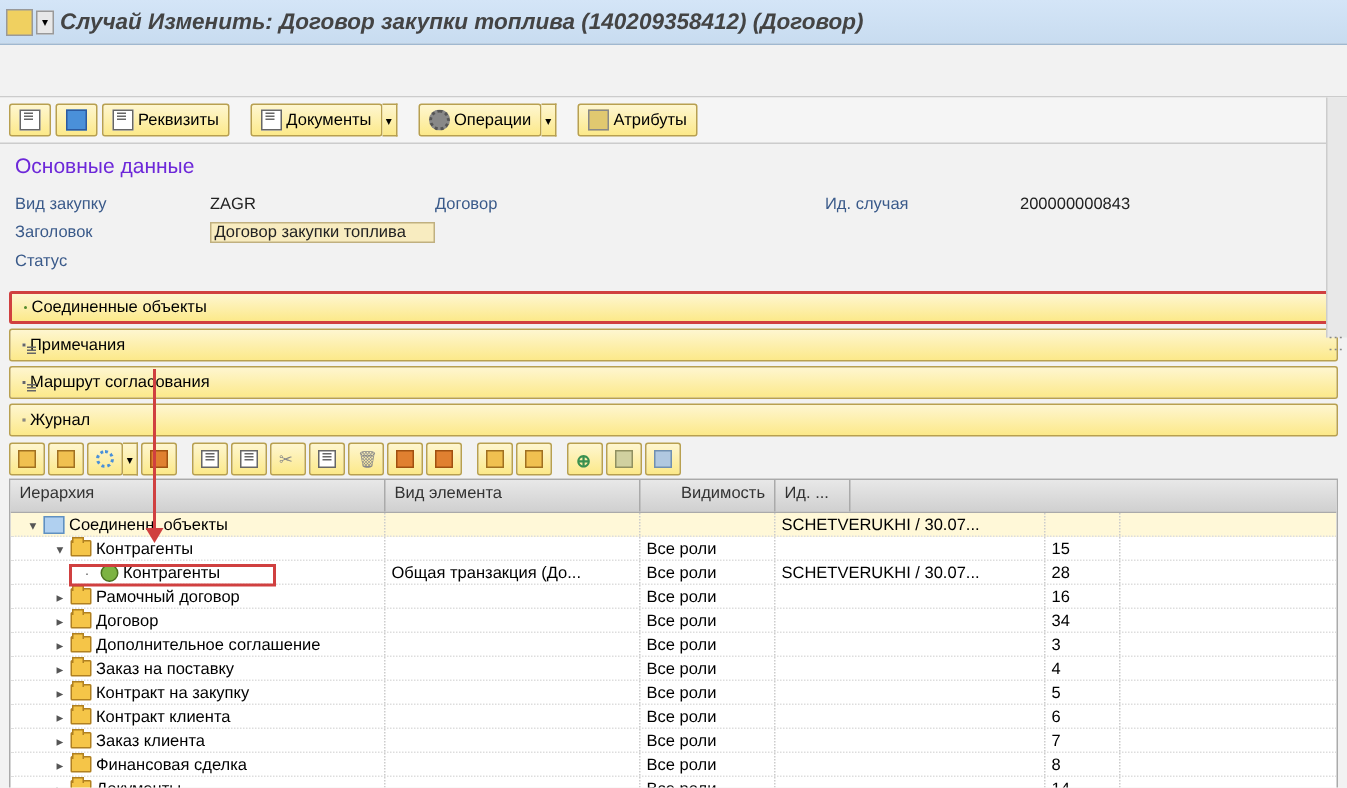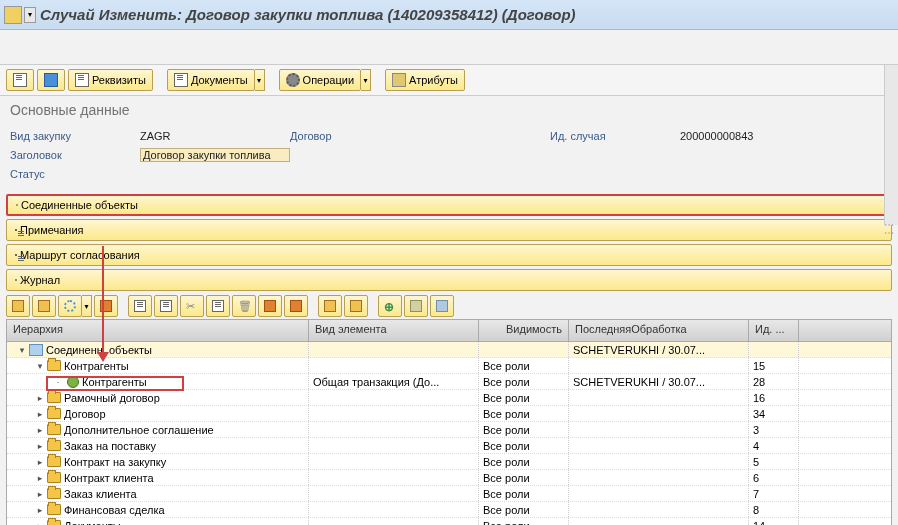--- a/index.html
+++ b/index.html
@@ -12,21 +12,21 @@
 .toolbar-row { padding: 4px 6px; display: flex; align-items: center; gap: 3px; background: #f5f5f5; border-bottom: 1px solid #ccc; }
 .tbtn { height: 22px; display: inline-flex; align-items: center; padding: 0 6px; background: linear-gradient(#fef6d0, #fce98a); border: 1px solid #b8a050; border-radius: 2px; cursor: pointer; gap: 3px; }
 .tbtn .ico { width: 14px; height: 14px; display: inline-block; }
 .ico-save { background: #4a90d9; border: 1px solid #2c5aa0; }
 .ico-doc { background: #fff; border: 1px solid #666; position: relative; }
 .ico-doc::after { content: ''; position: absolute; top:1px; left:2px; width:6px; height:1px; background:#666; box-shadow: 0 2px 0 #666, 0 4px 0 #666; }
 .ico-gear { border-radius: 50%; background: #888; border: 2px dotted #555; }
 .ico-attr { background: #e0c870; border: 1px solid #888; }
 .ico-green { background: #7cb342; border: 1px solid #558b2f; border-radius: 2px; }
 .sep-dd { width: 10px; height: 22px; background: linear-gradient(#fef6d0, #fce98a); border: 1px solid #b8a050; border-left: none; display: inline-flex; align-items: center; justify-content: center; font-size: 8px; cursor: pointer; margin-left: -3px; }
-.section-title { font-size: 14px; color: #737373; padding: 6px 10px; }
+.section-title { font-size: 14px; color: #6d28d9; padding: 6px 10px; }
 .form-area { padding: 2px 10px 6px 10px; position: relative; }
 .form-row { display: flex; align-items: center; height: 18px; margin: 1px 0; }
 .fl { width: 130px; color: #3a5a8a; }
 .fv { width: 150px; color: #222; }
 .fv.hl { background: #f8ecc0; border: 1px solid #c0b080; padding: 0 2px; }
 .fl2 { width: 130px; color: #3a5a8a; }
 .fv2 { width: 130px; color: #222; }
 .dd-small { width: 14px; height: 14px; border: 1px solid #999; background: #eee; display: inline-flex; align-items: center; justify-content: center; font-size: 8px; margin-left: 4px; cursor: pointer; }
 .tab-area { padding: 4px 6px 2px 6px; display: flex; gap: 3px; flex-direction: column; }
 .tab { height: 22px; display: inline-flex; align-items: center; padding: 0 8px; background: linear-gradient(#fef6d0, #fce98a); border: 1px solid #b8a050; border-radius: 2px; cursor: pointer; gap: 3px; }
@@ -35,21 +35,21 @@
 .sbtn { width: 24px; height: 22px; background: linear-gradient(#fef6d0, #fce98a); border: 1px solid #b8a050; border-radius: 2px; cursor: pointer; display: inline-flex; align-items: center; justify-content: center; }
 .sbtn .mico { width: 12px; height: 12px; }
 .vsep { width: 6px; }
 .tree-container { margin: 0 6px; border: 1px solid #aaa; background: #fff; height: 240px; overflow: hidden; position: relative; }
 .tree-header { display: flex; background: linear-gradient(#e8e8e8, #d0d0d0); border-bottom: 1px solid #aaa; height: 22px; }
 .th-cell { border-right: 1px solid #aaa; padding: 3px 6px; color: #333; font-size: 11px; }
 .tree-body { overflow-y: auto; height: 218px; }
 .tree-row { display: flex; height: 16px; align-items: center; border-bottom: 1px dotted #ddd; }
 .tree-row.sel { background: #fff8d8; }
 .tc { border-right: 1px dotted #ccc; padding: 0 4px; display: flex; align-items: center; height: 100%; white-space: nowrap; overflow: hidden; }
-.col-hier { width: 302px; }
+.col-hier { width: 250px; }
 .col-type { width: 170px; }
 .col-vis { width: 90px; text-align: right; }
 .col-last { width: 180px; }
 .col-id { width: 50px; }
 .tree-indent { display: inline-block; }
 .exp { width: 10px; height: 10px; display: inline-flex; align-items: center; justify-content: center; font-size: 9px; color: #555; cursor: pointer; margin-right: 2px; }
 .folder { width: 14px; height: 11px; background: #f5c548; border: 1px solid #b08020; border-radius: 1px; display: inline-block; margin-right: 3px; position:relative; }
 .folder::before { content:''; position:absolute; top:-3px; left:0; width:6px; height:3px; background:#f5c548; border:1px solid #b08020; border-bottom:none; }
 .link-ico { width: 12px; height: 12px; border-radius: 50%; background: #7cb342; border: 1px solid #4a7020; display: inline-block; margin-right: 3px; margin-left: 2px; }
 .obj-ico { width: 14px; height: 12px; background: #b0d0f0; border: 1px solid #6090c0; display: inline-block; margin-right: 3px; }
@@ -197,21 +197,20 @@
   <span class="sbtn">
       <span class="mico" style="background:#b0c8e0;border:1px solid #7090b0;"></span>
     </span>
 </div>
 
 <div class="tree-container">
   <div class="tree-header">
     <div class="th-cell col-hier">Иерархия</div>
     <div class="th-cell col-type">Вид элемента</div>
     <div class="th-cell col-vis">Видимость</div>
-    <div class="th-cell col-last">ПоследняяОбработка</div>
     <div class="th-cell col-id">Ид. ...</div>
   </div>
   <div class="tree-body" id="tree-body">
       <div class="tree-row sel">
         <div class="tc col-hier">
           <span class="tree-indent" style="width: 6px;"></span>
           <span class="exp">▾</span>
           <span class="obj-ico"></span>
           <span>Соединенн. объекты</span>
         </div>

